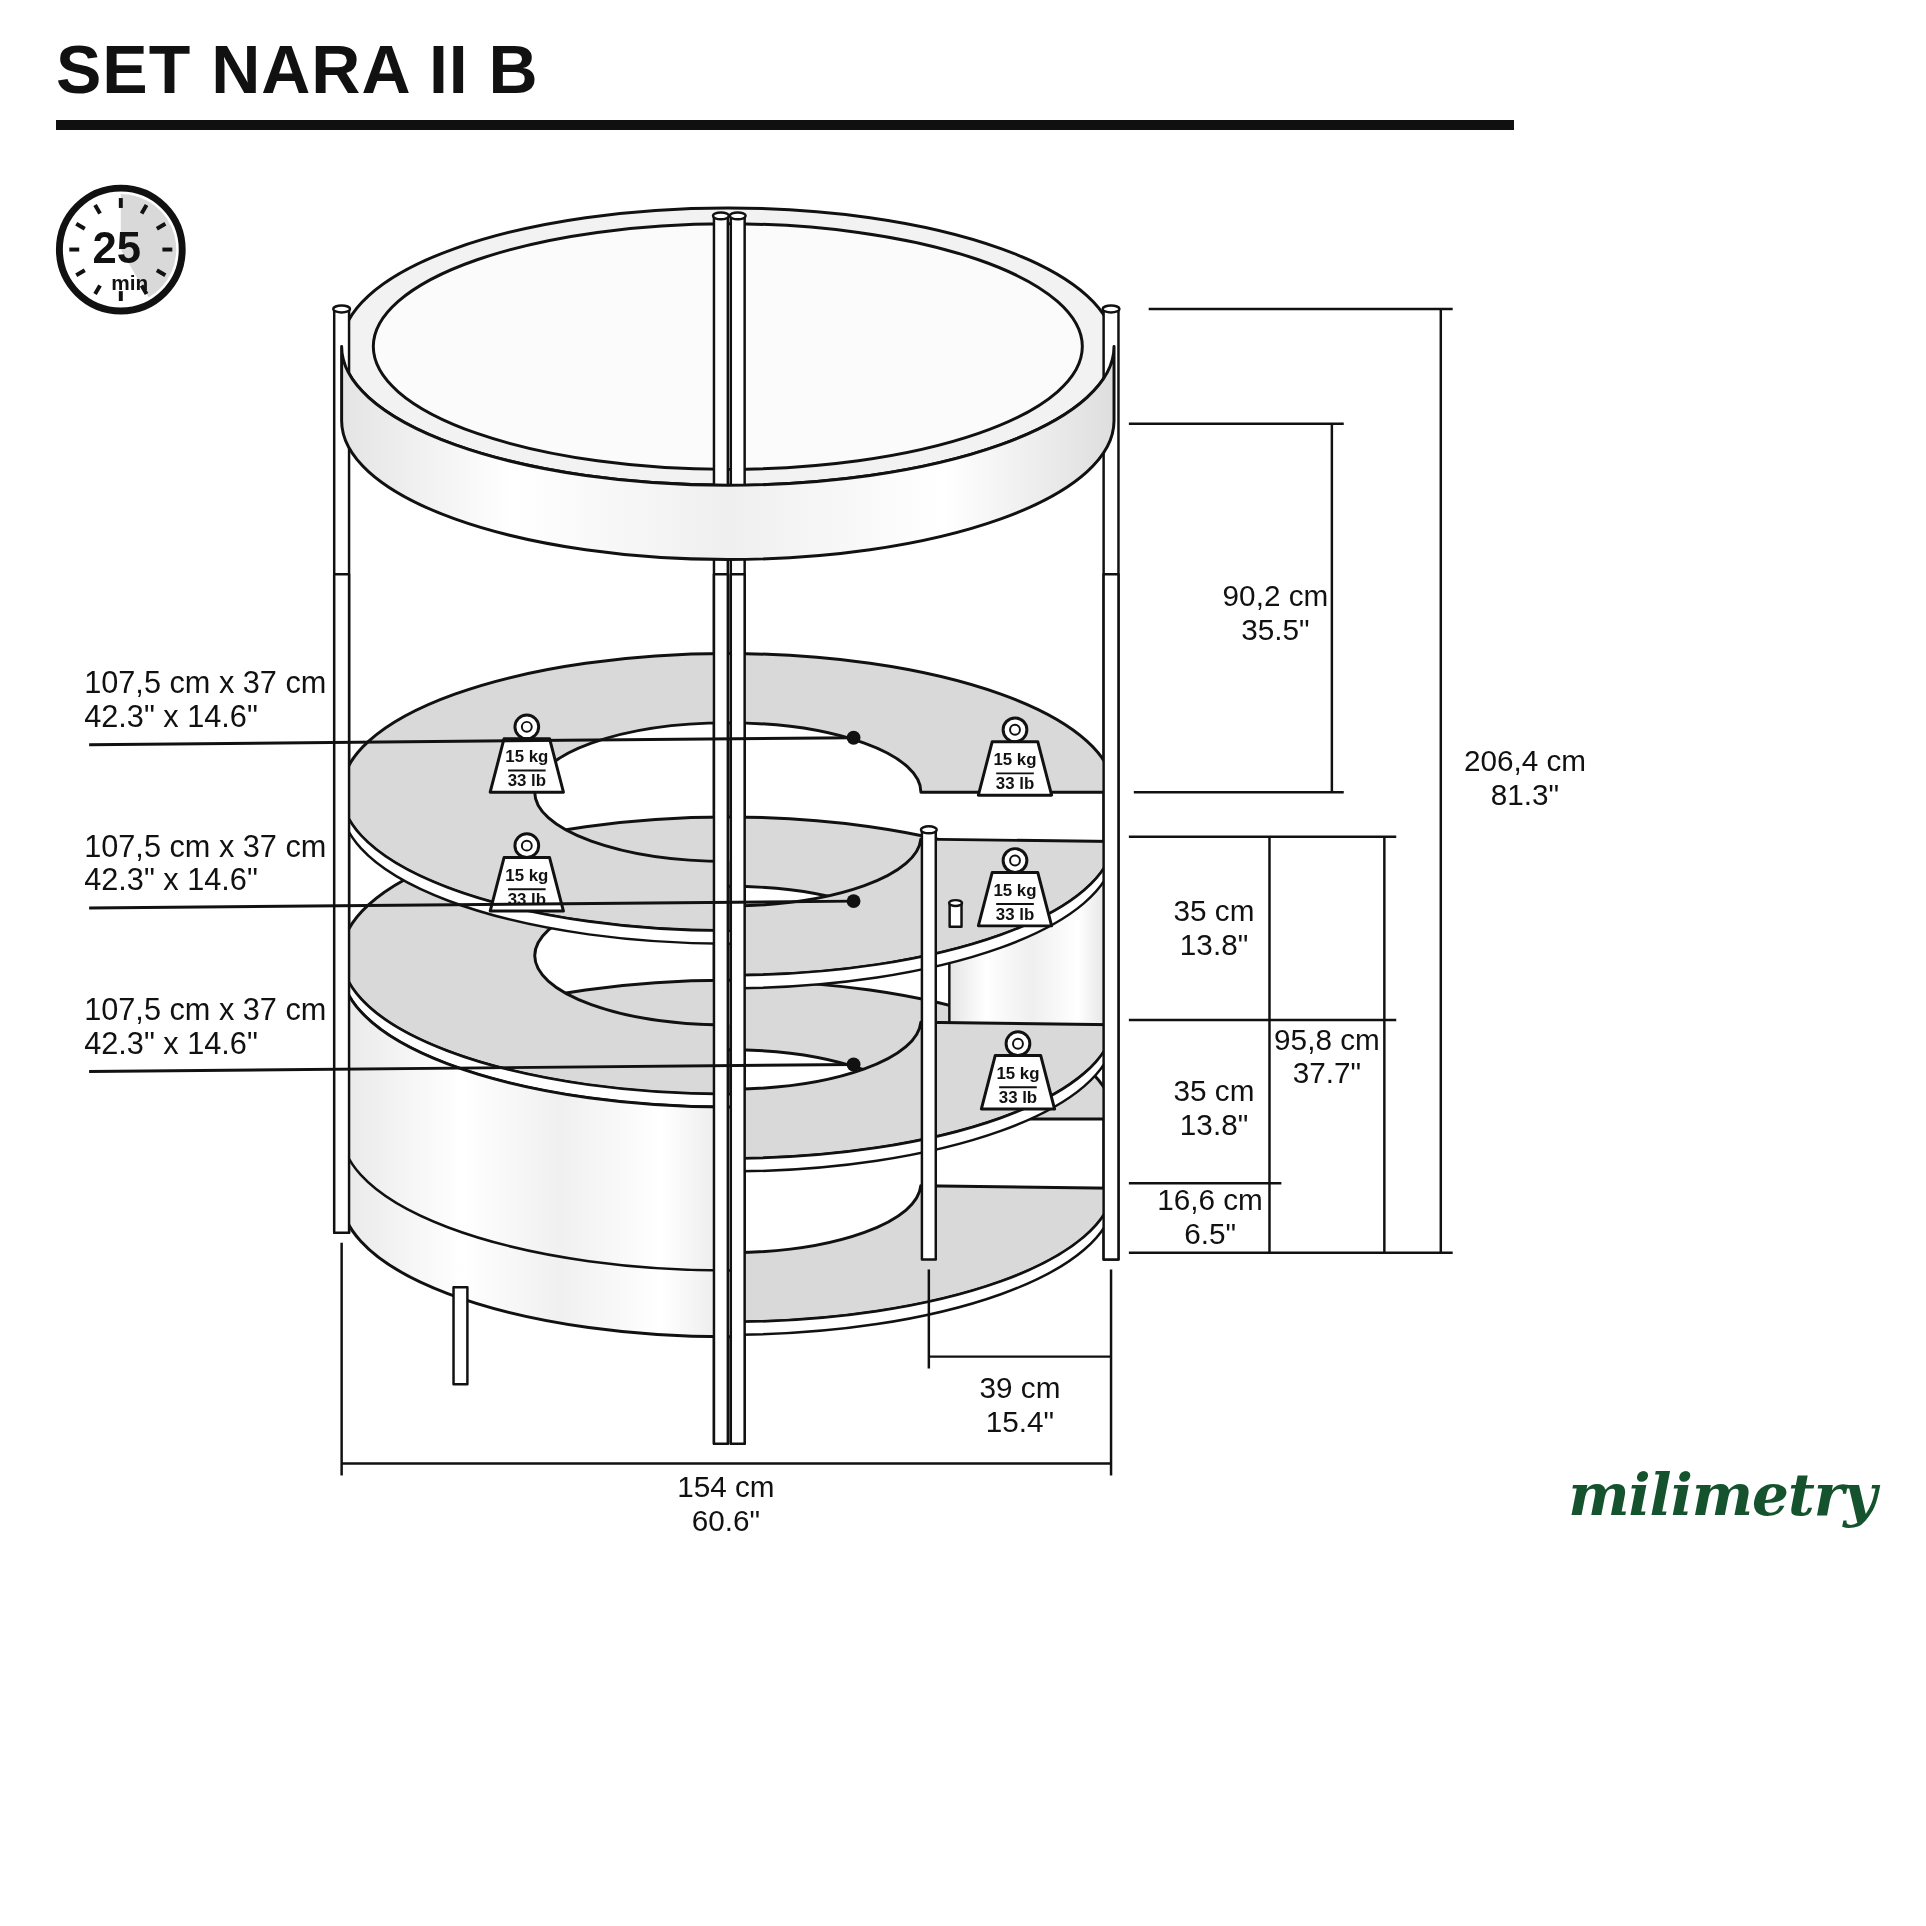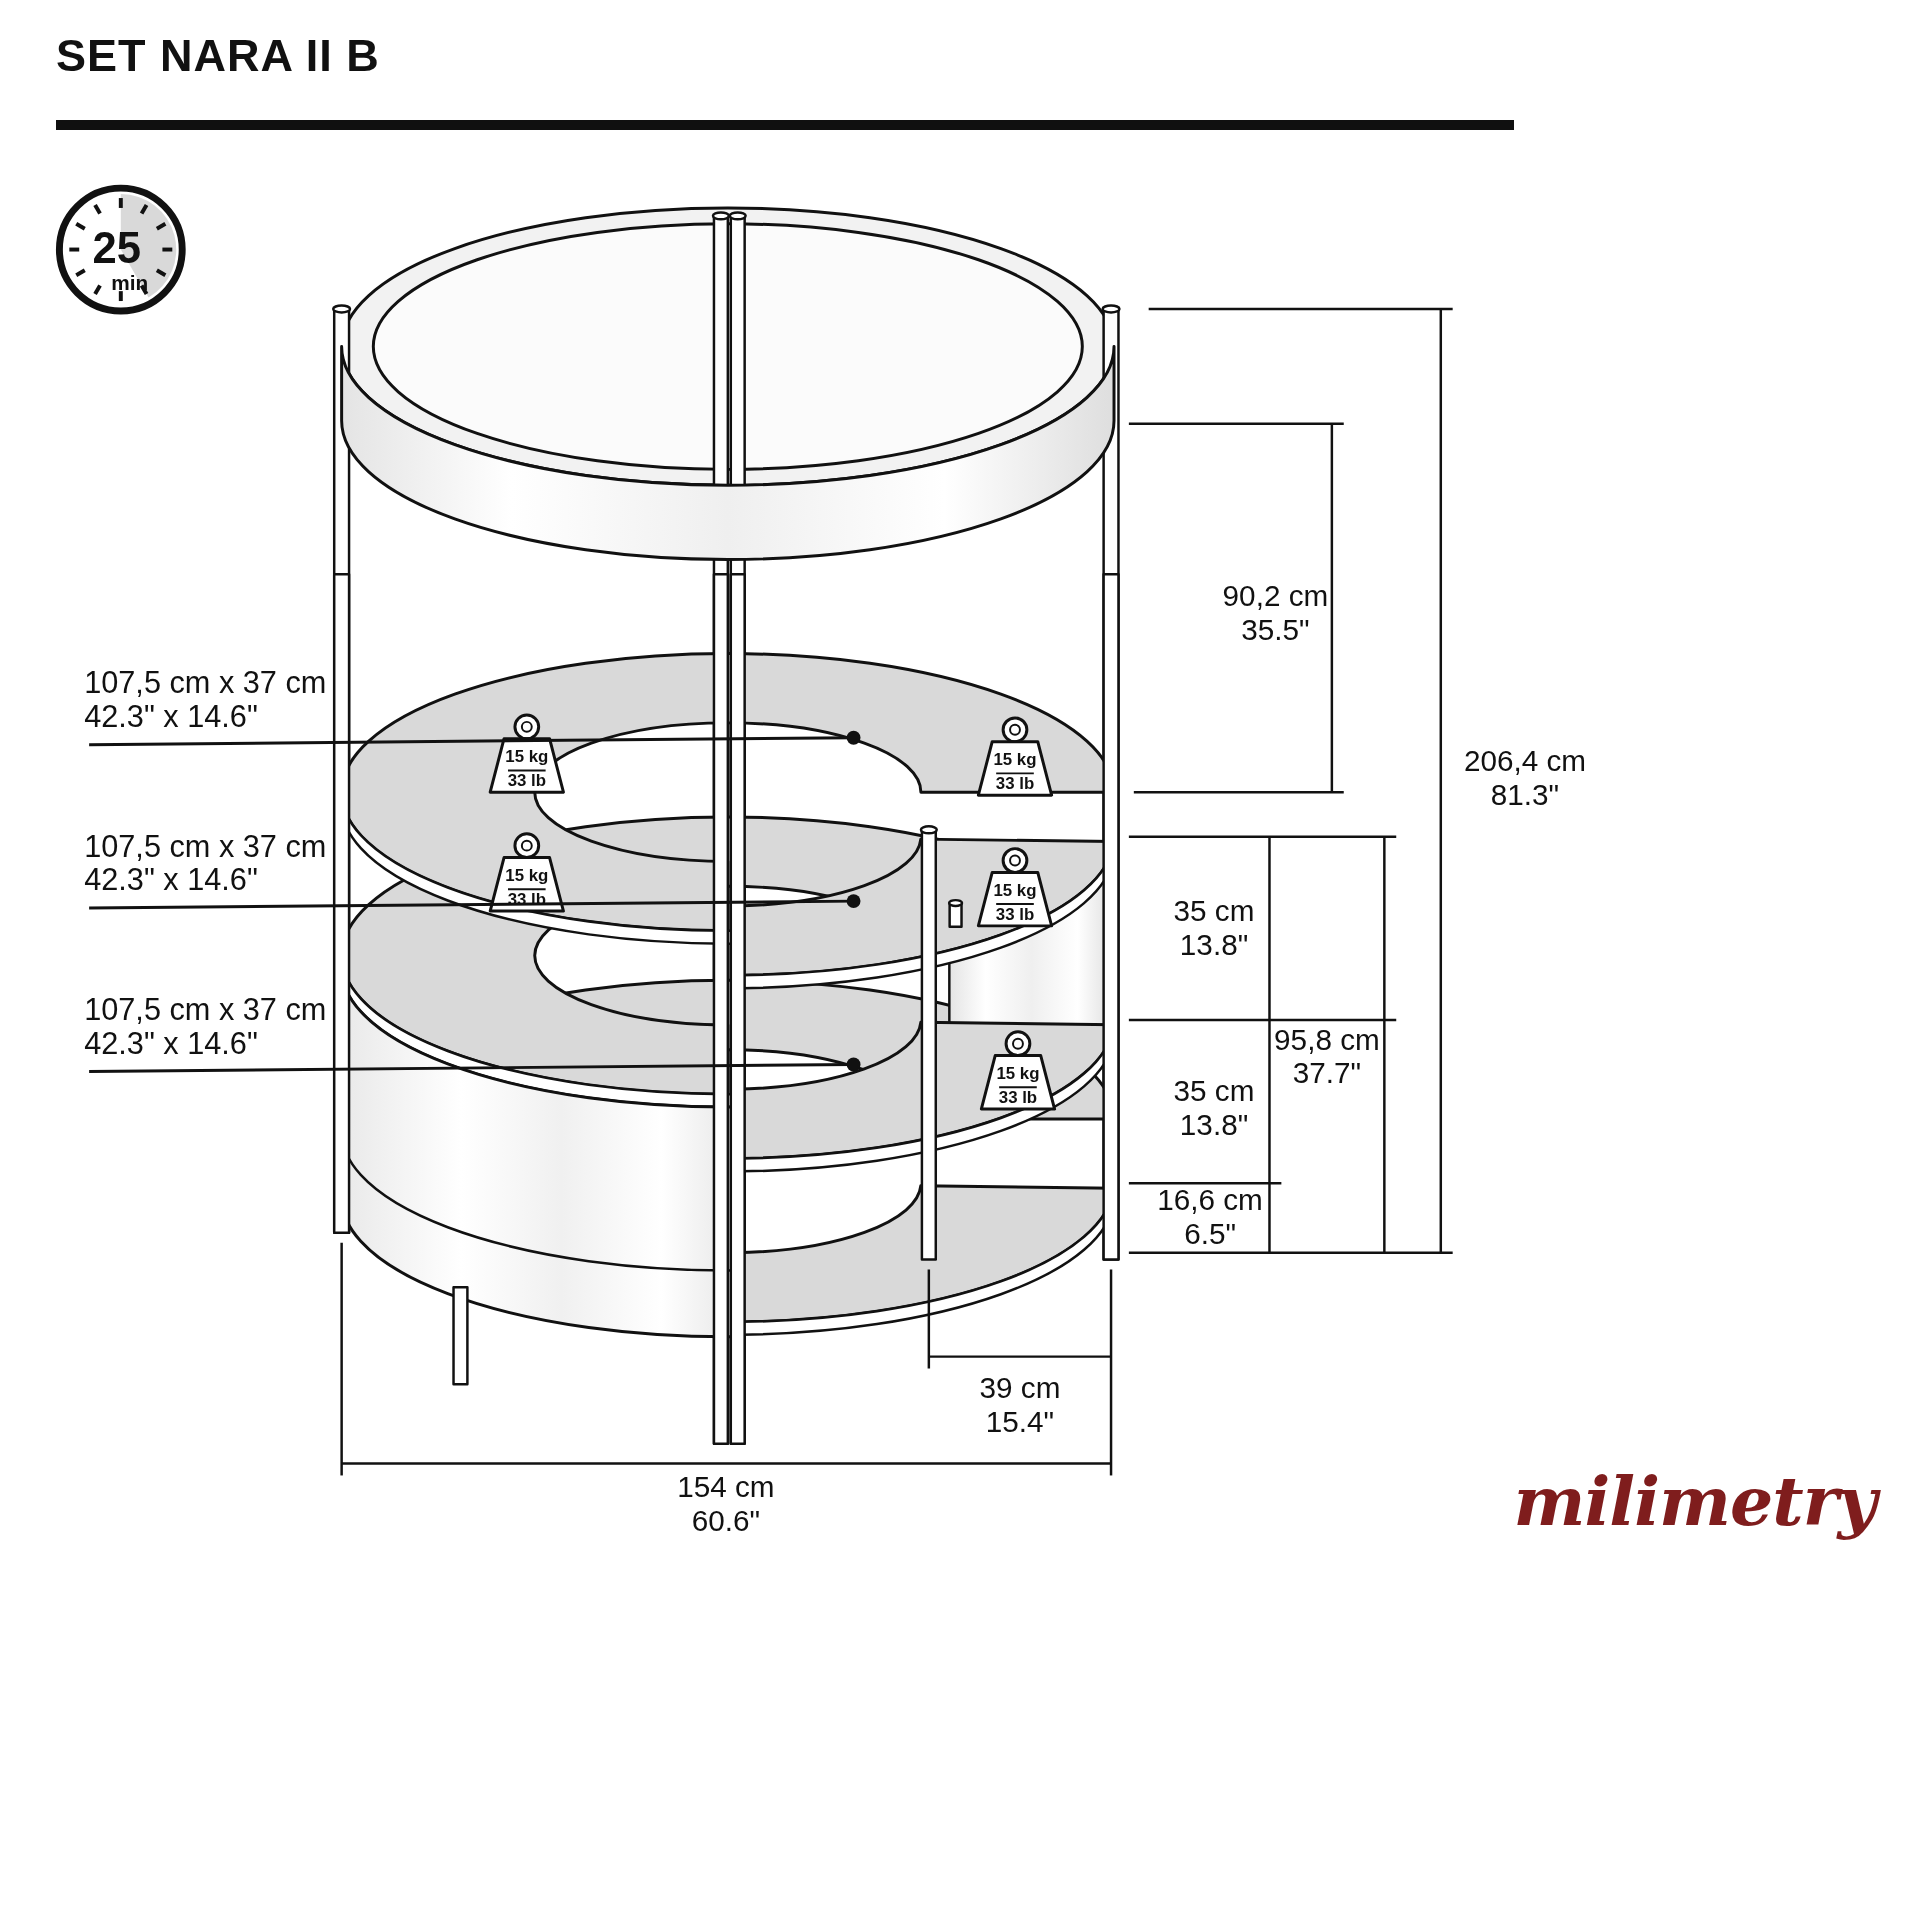--- a/index.html
+++ b/index.html
@@ -1,22 +1,22 @@
 <!DOCTYPE html>
 <html><head>
 <meta charset="utf-8">
 <style>
   html,body{margin:0;padding:0;background:#ffffff;}
   .page{position:relative;width:1927px;height:1927px;background:#fff;overflow:hidden;
         font-family:"Liberation Sans",sans-serif;color:#111;}
-  .title{position:absolute;left:56px;top:30px;font-size:45px;font-weight:bold;
+  .title{position:absolute;left:56px;top:30px;font-size:68px;font-weight:bold;
          letter-spacing:1px;color:#111;}
   .rule{position:absolute;left:56px;top:120px;width:1458px;height:10px;background:#101010;}
   .logo{position:absolute;right:51px;top:1461px;font-family:"DejaVu Serif",serif;
-        font-style:italic;font-weight:bold;font-size:68px;letter-spacing:-1px;color:#7f1d1d;}
+        font-style:italic;font-weight:bold;font-size:58px;letter-spacing:-1px;color:#14532d;}
   svg.canvas{position:absolute;left:0;top:0;}
   svg text{font-family:"Liberation Sans",sans-serif;fill:#111;}
   .dimtxt{font-size:30px;}
   .lbltxt{font-size:31px;}
   .wtxt{font-size:17px;font-weight:bold;}
   .clock-num{font-size:44px;font-weight:bold;}
   .clock-unit{font-size:21px;font-weight:bold;}
 </style>
 </head>
 <body>

